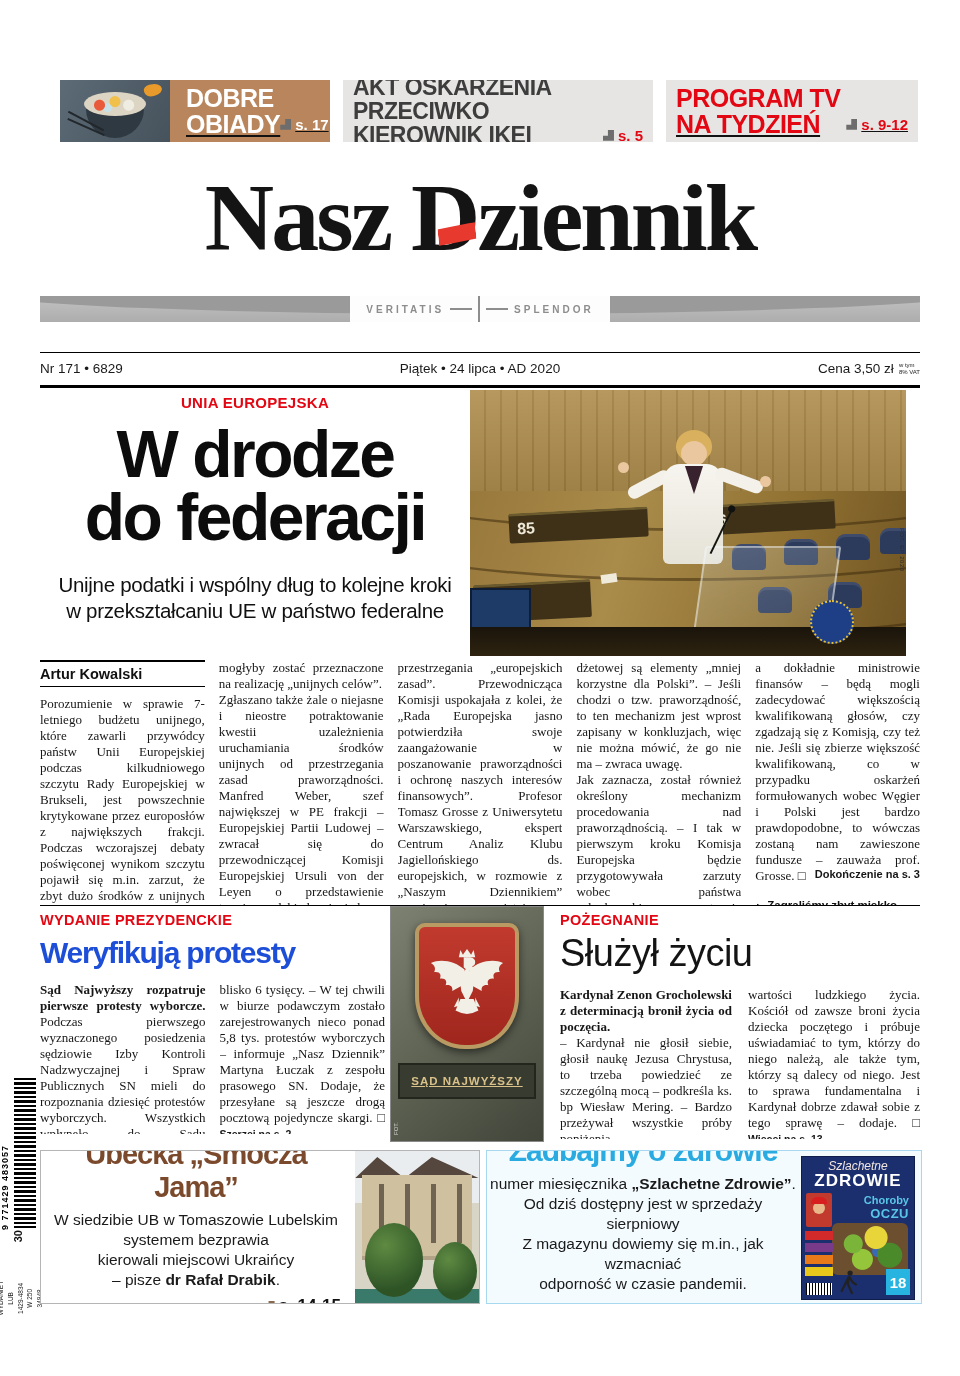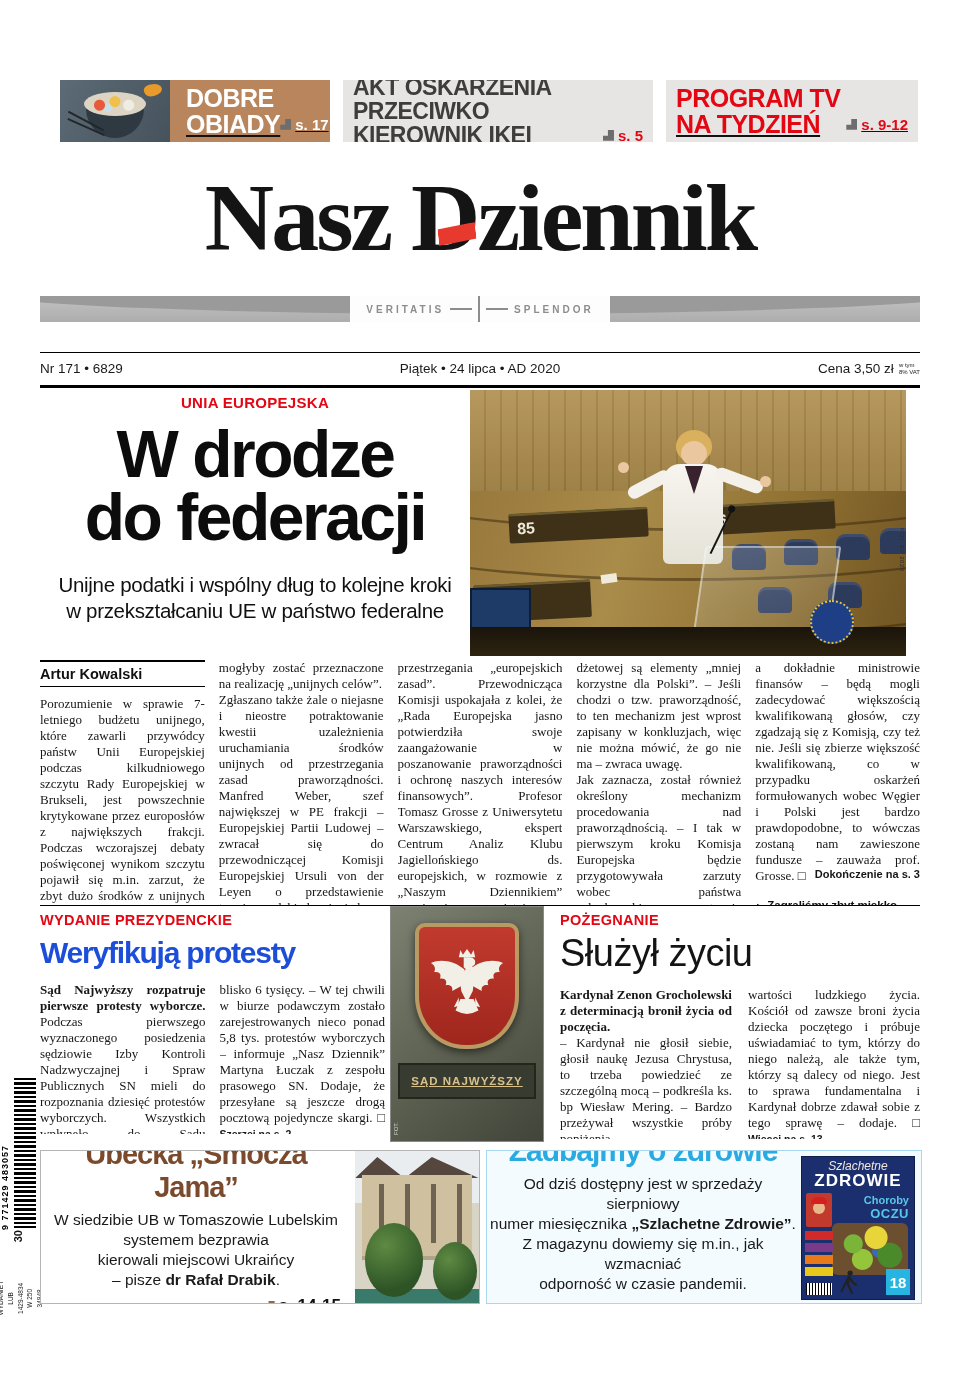--- a/index.html
+++ b/index.html
@@ -409,22 +409,22 @@
       <div class="fence"></div>
       <div class="tree t1"></div>
       <div class="tree t2"></div>
     </div>
   </div>
 
   <div class="ad ad2">
     <div class="ad-inner">
       <div class="ad2-title">Zadbajmy o zdrowie</div>
       <div class="ad-body">
+        <div><span>numer miesięcznika </span><b>„Szlachetne Zdrowie”</b><span>.</span></div>
         <div>Od dziś dostępny jest w sprzedaży sierpniowy</div>
-        <div><span>numer miesięcznika </span><b>„Szlachetne Zdrowie”</b><span>.</span></div>
         <div>Z magazynu dowiemy się m.in., jak wzmacniać</div>
         <div>odporność w czasie pandemii.</div>
       </div>
       <div class="ad-ref">
           <span>s. 6-7</span>
         </div>
     </div>
     <div class="cover">
       <div class="cov-b1">Szlachetne</div>
       <div class="cov-b2">ZDROWIE</div>

